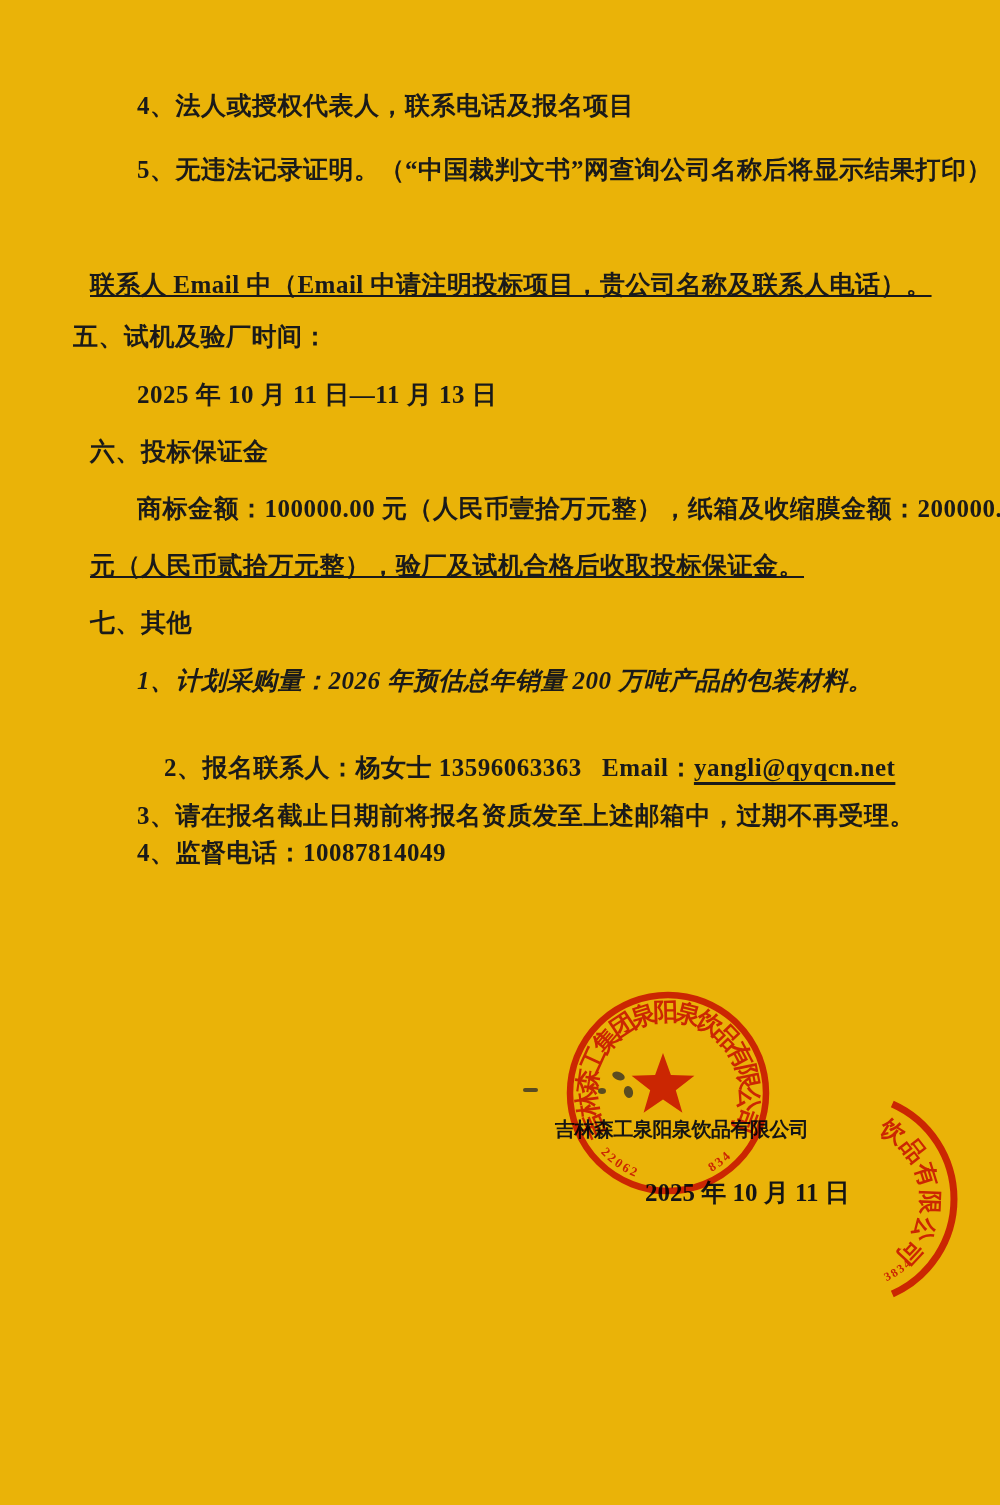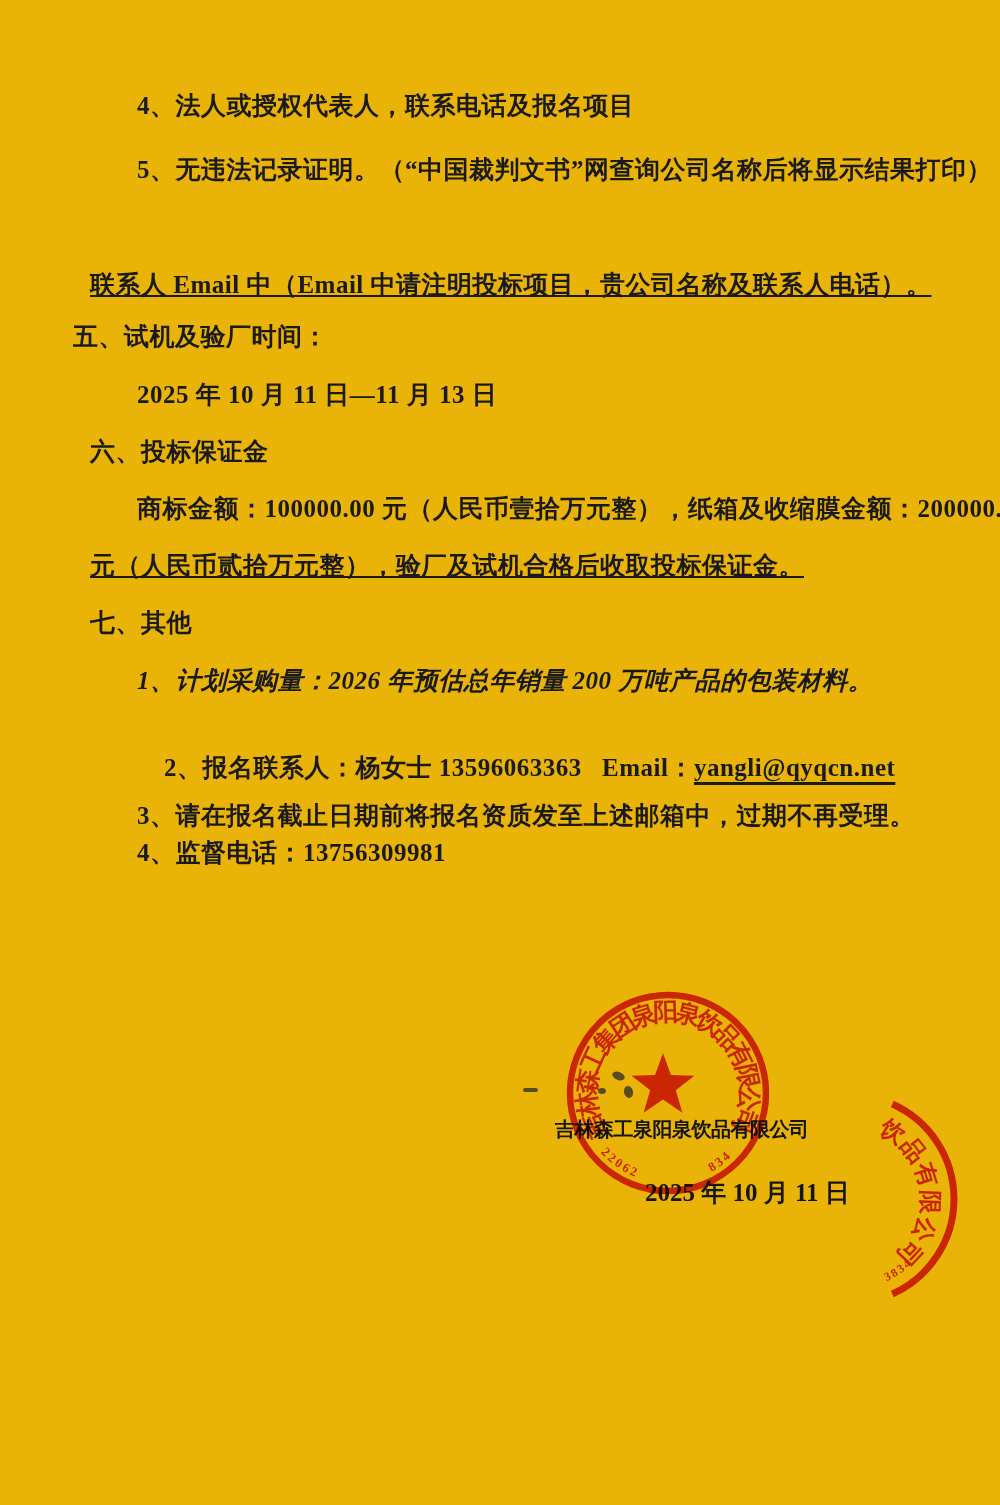--- a/index.html
+++ b/index.html
@@ -62,21 +62,21 @@
   <div class="line" style="left:137px; top:380px;">2025 年 10 月 11 日—11 月 13 日</div>
   <div class="line" style="left:90px;  top:437px;">六、投标保证金</div>
   <div class="line" style="left:137px; top:494px;">商标金额：100000.00 元（人民币壹拾万元整），纸箱及收缩膜金额：200000.00</div>
   <div class="line" style="left:90px;  top:551px;text-decoration:underline;">元（人民币贰拾万元整），验厂及试机合格后收取投标保证金。</div>
   <div class="line" style="left:90px;  top:608px;">七、其他</div>
   <div class="line" style="left:137px; top:666px;font-style:italic;">1、计划采购量：2026 年预估总年销量 200 万吨产品的包装材料。</div>
   <div class="line" style="left:137px; top:723px;">
     <span>2、报名联系人：杨女士 13596063363   Email：</span><span class="email-underline">yangli@qyqcn.net</span>
   </div>
   <div class="line" style="left:137px; top:781px;margin-top:20px;">3、请在报名截止日期前将报名资质发至上述邮箱中，过期不再受理。</div>
-  <div class="line" style="left:137px; top:838px;">4、监督电话：13756309981</div>
+  <div class="line" style="left:137px; top:838px;">4、监督电话：10087814049</div>
 
   <div class="sig sig-company">吉林森工泉阳泉饮品有限公司</div>
   <div class="sig sig-date">2025 年 10 月 11 日</div>
 
   <div class="smudge" style="left:612px; top:1072px; width:13px; height:8px; transform:rotate(20deg);"></div>
   <div class="smudge" style="left:598px; top:1088px; width:8px;  height:6px;"></div>
   <div class="smudge" style="left:624px; top:1086px; width:9px;  height:12px; transform:rotate(-15deg);"></div>
   <div class="smudge" style="left:523px; top:1088px; width:15px; height:4px;  border-radius:2px;"></div>
 
   <svg class="seal seal-main" width="220" height="220" viewBox="0 0 220 220">

